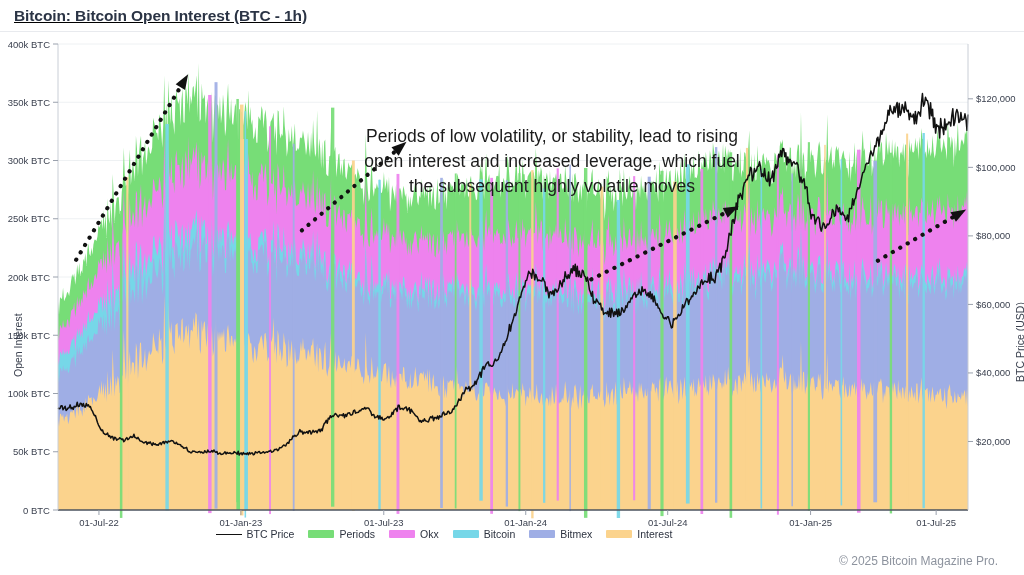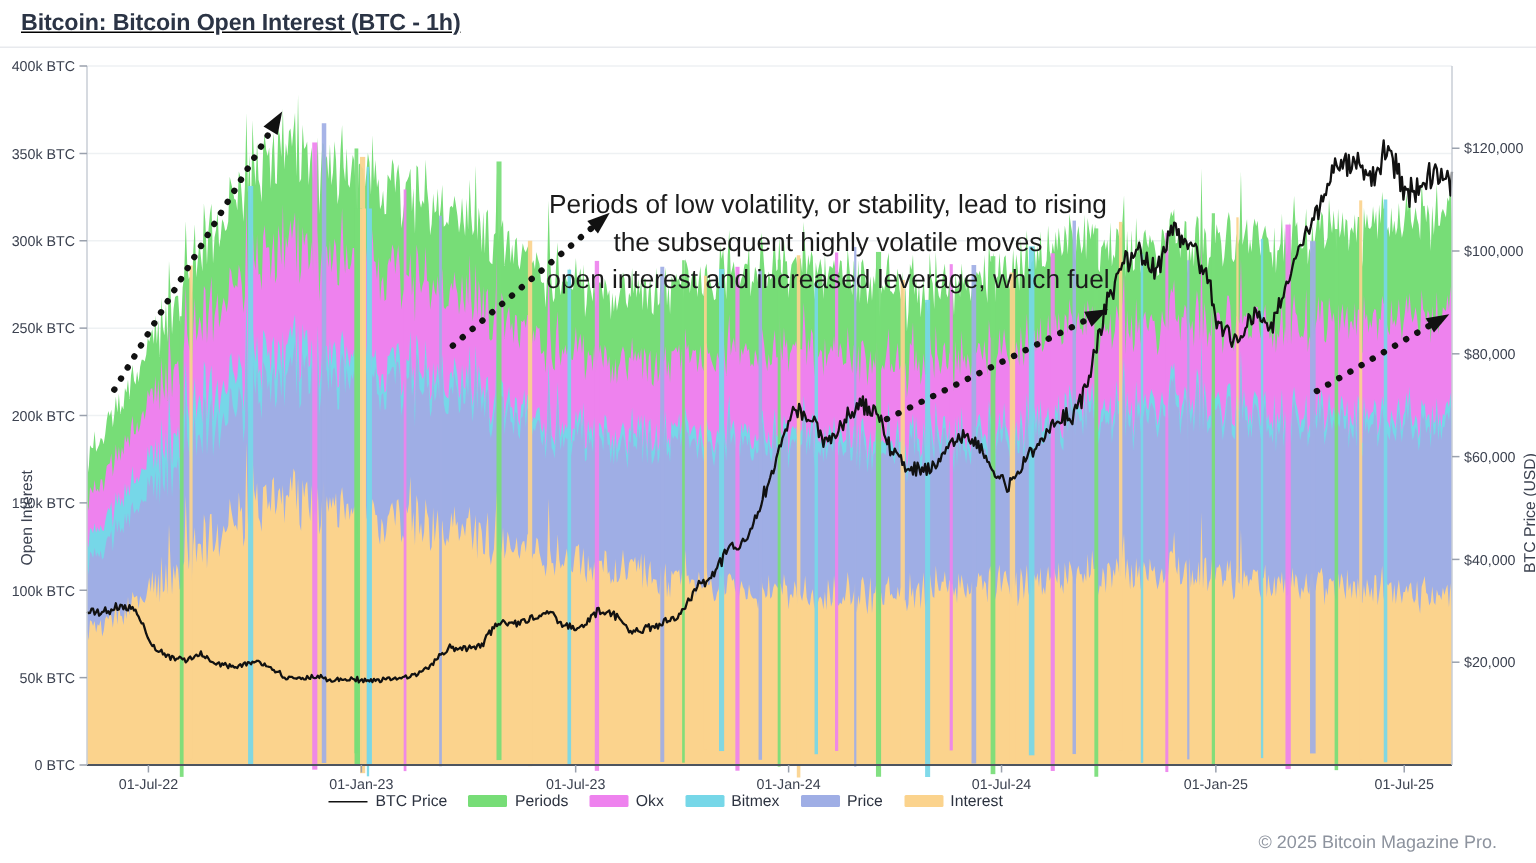--- a/index.html
+++ b/index.html
@@ -247,45 +247,45 @@
           <line x1="877.91" y1="228.69" x2="953.2085775135753" y2="184.96274177698115" stroke="#111" stroke-width="4.2" stroke-linecap="round" stroke-dasharray="0.1 8.5"></line>
           <polygon points="966.18,177.42999999999998 955.9705828318017,189.71893002200352 950.4465721953488,180.20655353195878" fill="#111"></polygon>
         </g>
       </svg>
 
     <div class="axis-title" id="yl-title">Open Interest</div>
     <div class="axis-title" id="yr-title">BTC Price (USD)</div>
 
     <div class="annot">
       <div>Periods of low volatility, or stability, lead to rising</div>
+      <div>open interest and increased leverage, which fuel</div>
       <div>the subsequent highly volatile moves</div>
-      <div>open interest and increased leverage, which fuel</div>
     </div>
   </div>
 
   <div class="legend" id="legend">
       <div class="lg-item">
         <div class="lg-line" style="border-top-color: rgb(17, 17, 17);"></div>
         <span class="lg-text">BTC Price</span>
       </div>
       <div class="lg-item">
         <div class="lg-swatch" style="background: rgb(119, 221, 119);"></div>
         <span class="lg-text">Periods</span>
       </div>
       <div class="lg-item">
         <div class="lg-swatch" style="background: rgb(238, 130, 238);"></div>
         <span class="lg-text">Okx</span>
       </div>
       <div class="lg-item">
         <div class="lg-swatch" style="background: rgb(118, 215, 232);"></div>
+        <span class="lg-text">Bitcoin</span>
+      </div>
+      <div class="lg-item">
+        <div class="lg-swatch" style="background: rgb(159, 174, 229);"></div>
         <span class="lg-text">Bitmex</span>
-      </div>
-      <div class="lg-item">
-        <div class="lg-swatch" style="background: rgb(159, 174, 229);"></div>
-        <span class="lg-text">Price</span>
       </div>
       <div class="lg-item">
         <div class="lg-swatch" style="background: rgb(251, 211, 141);"></div>
         <span class="lg-text">Interest</span>
       </div>
     </div>
 
   <div class="footer">© 2025 Bitcoin Magazine Pro.</div>
 </div>
 

